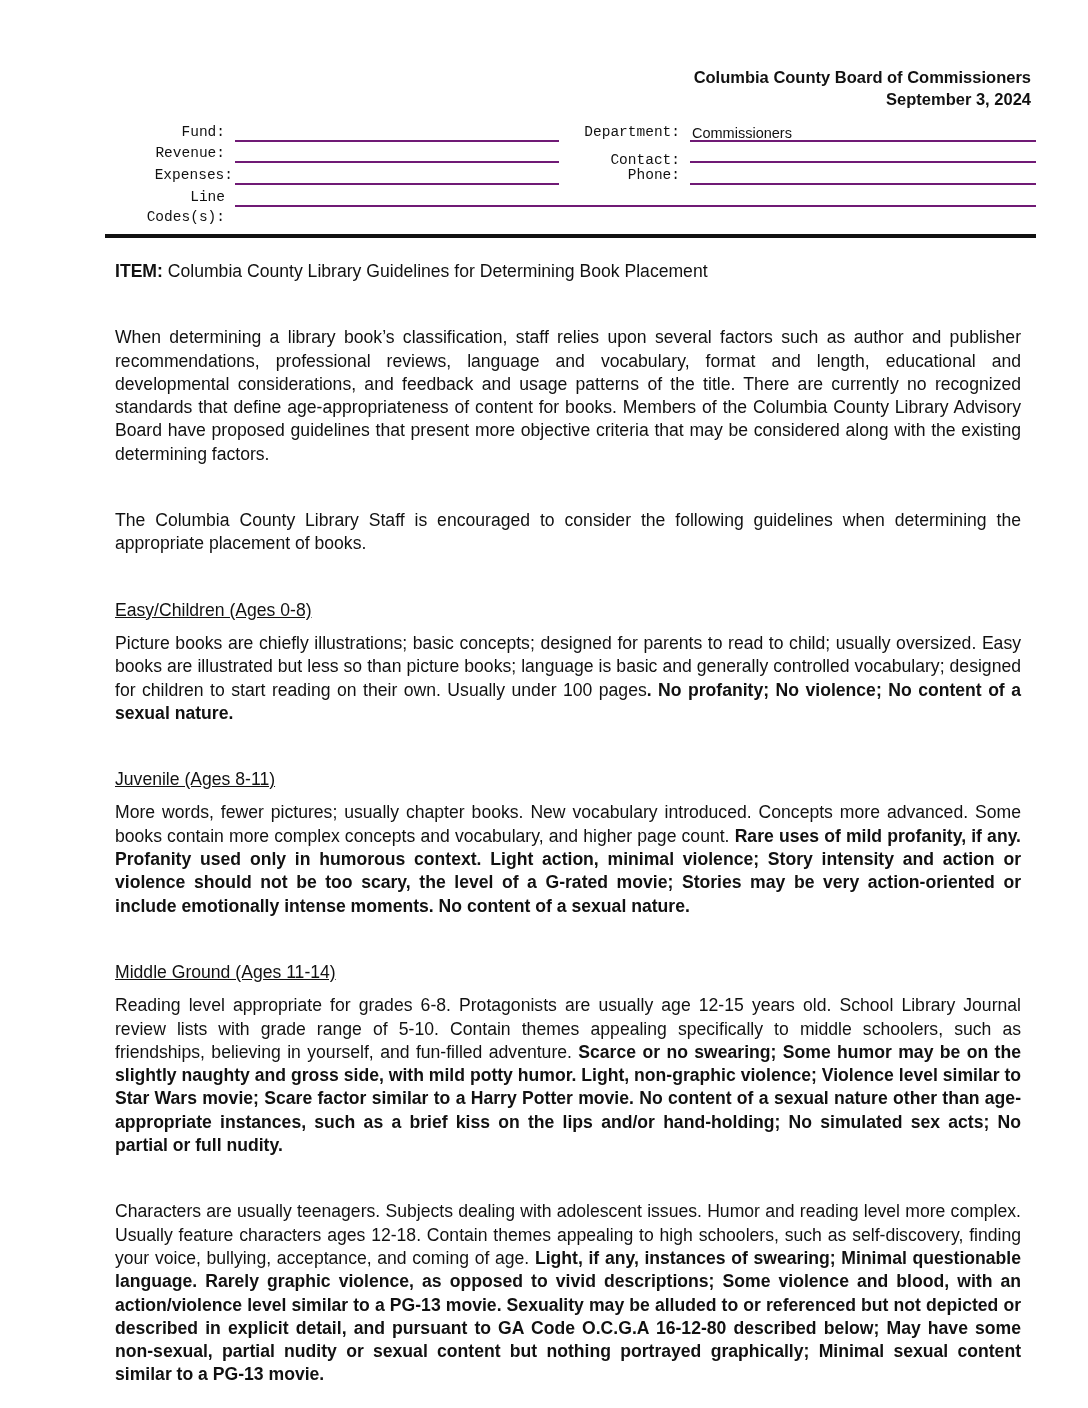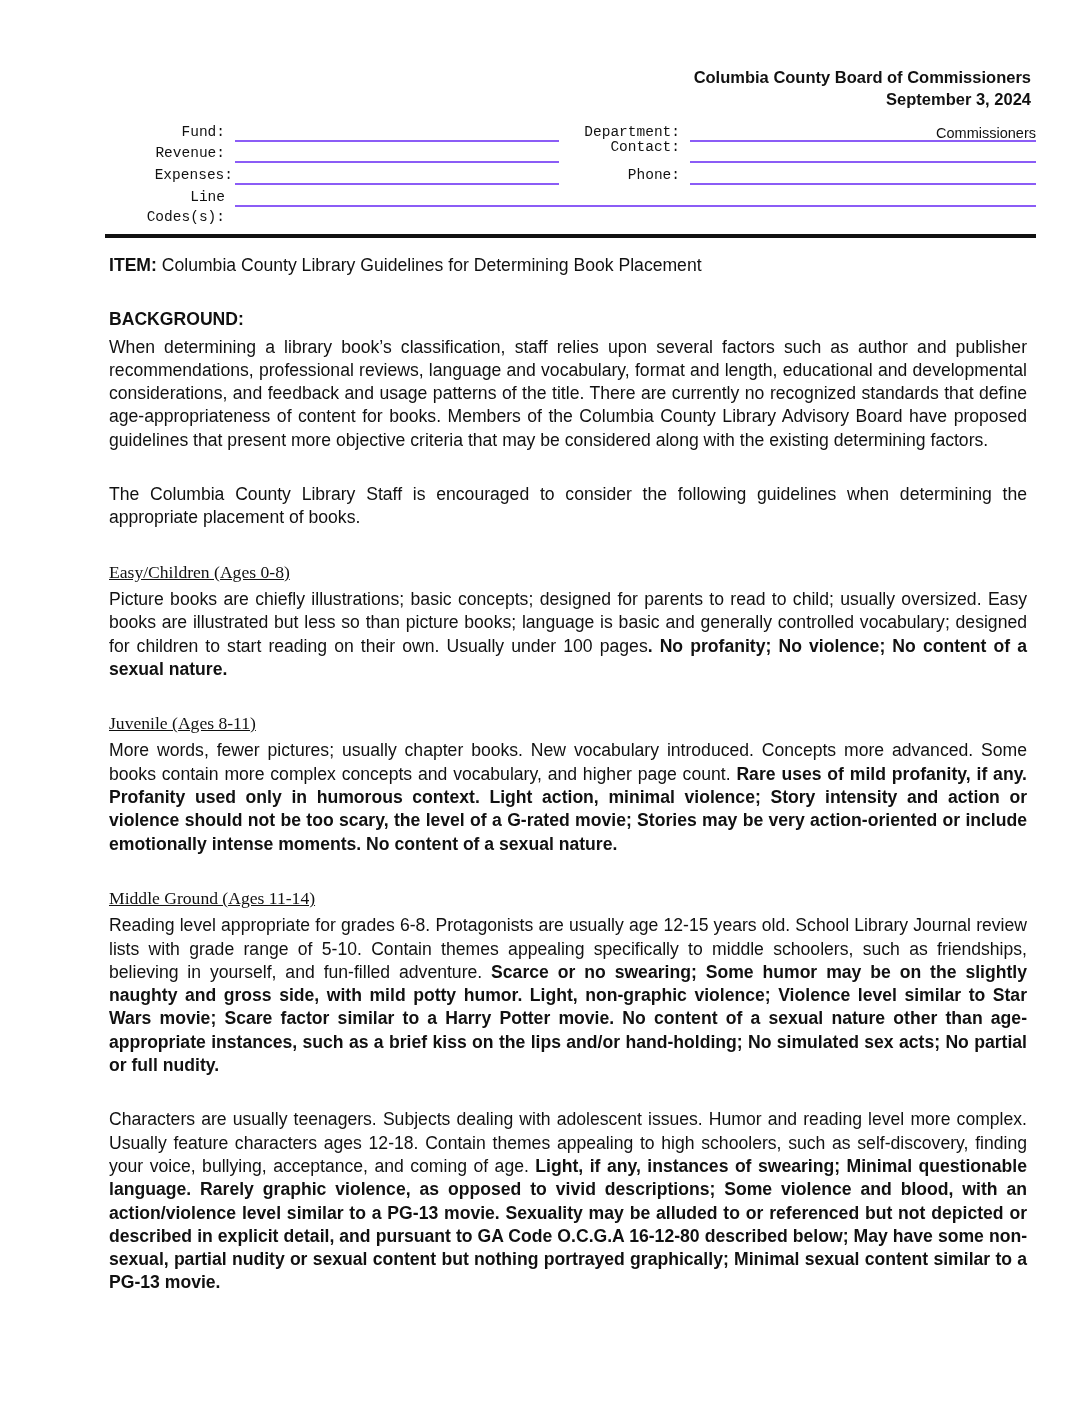--- a/index.html
+++ b/index.html
@@ -4,26 +4,26 @@
   <style>
     html, body { margin: 0; padding: 0; background: #ffffff; }
     body {
       width: 1088px; height: 1408px; position: relative; overflow: hidden;
       font-family: "Liberation Sans", sans-serif; color: #111111;
     }
     .page { position: absolute; left: 105px; top: 66px; width: 926px; }
     .hdr { text-align: right; font-weight: bold; font-size: 16.5px; line-height: 22px; }
     .fields { position: relative; height: 92px; margin-top: 12px; font-size: 14.5px; }
     .f-label { position: absolute; text-align: right; line-height: 20px; font-family: Liberation Mono, monospace; }
-    .f-line { position: absolute; border-bottom: 2px solid #8b5cf6; height: 18px; line-height: 18px; padding-left: 2px; box-sizing: border-box; text-align: right; }
+    .f-line { position: absolute; border-bottom: 2px solid #701a75; height: 18px; line-height: 18px; padding-left: 2px; box-sizing: border-box; }
     .rule { position: absolute; left: 0; width: 931px; top: 168px; border-top: 4px solid #111; }
     .body { position: absolute; top: 184px; left: 0; width: 926px; font-size: 17.6px; line-height: 23.3px; }
-    p { margin: 4px; text-align: justify; }
+    p { margin: 10px; text-align: justify; }
     .gap { height: 23px; }
-    .sec-title { text-decoration: underline; font-family: Liberation Serif, serif; }
+    .sec-title { text-decoration: underline; }
     b { font-weight: bold; }
   </style>
 </head>
 <body>
 
 <div class="page">
   <div class="hdr">
     <div>Columbia County Board of Commissioners</div>
     <div>September 3, 2024</div>
   </div>
@@ -37,33 +37,32 @@
 
     <div class="f-label" style="left:8px;width:120px;top:43px">Expenses:</div>
     <div class="f-line" style="left:130px;width:324px;top:45px"></div>
 
     <div class="f-label" style="left:0;width:120px;top:65px">Line Codes(s):</div>
     <div class="f-line" style="left:130px;width:801px;top:67px"></div>
 
     <div class="f-label" style="left:440px;width:135px;top:0">Department:</div>
     <div class="f-line" style="left:585px;width:346px;top:2px">Commissioners</div>
 
-    <div class="f-label" style="left:440px;width:135px;top:15px">Contact:</div>
+    <div class="f-label" style="left:440px;width:135px;top:28px">Contact:</div>
     <div class="f-line" style="left:585px;width:346px;top:23px"></div>
 
     <div class="f-label" style="left:440px;width:135px;top:43px">Phone:</div>
     <div class="f-line" style="left:585px;width:346px;top:45px"></div>
   </div>
 
   <div class="rule"></div>
 
   <div class="body">
     <p><b>ITEM:</b><span> Columbia County Library Guidelines for Determining Book Placement</span></p>
     <div class="gap"></div>
-    <p><b>BACKGROUND:</b></p>
     <p>When determining a library book’s classification, staff relies upon several factors such as author and publisher recommendations, professional reviews, language and vocabulary, format and length, educational and developmental considerations, and feedback and usage patterns of the title. There are currently no recognized standards that define age-appropriateness of content for books. Members of the Columbia County Library Advisory Board have proposed guidelines that present more objective criteria that may be considered along with the existing determining factors.</p>
     <div class="gap"></div>
     <p>The Columbia County Library Staff is encouraged to consider the following guidelines when determining the appropriate placement of books.</p>
     <div class="gap"></div>
 
     <div>
       <p class="sec-title">Easy/Children (Ages 0-8)</p>
       <p><span>Picture books are chiefly illustrations; basic concepts; designed for parents to read to child; usually oversized. Easy books are illustrated but less so than picture books; language is basic and generally controlled vocabulary; designed for children to start reading on their own. Usually under 100 pages</span><b>. No profanity; No violence; No content of a sexual nature.</b></p>
     </div>
     <div class="gap"></div>

